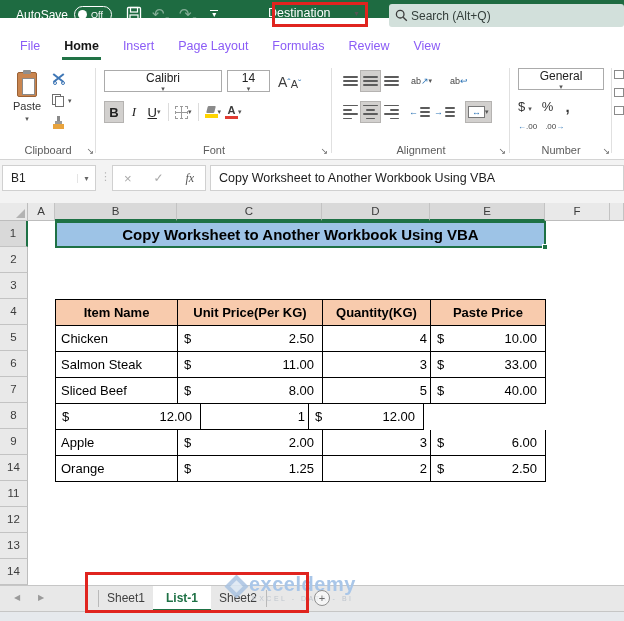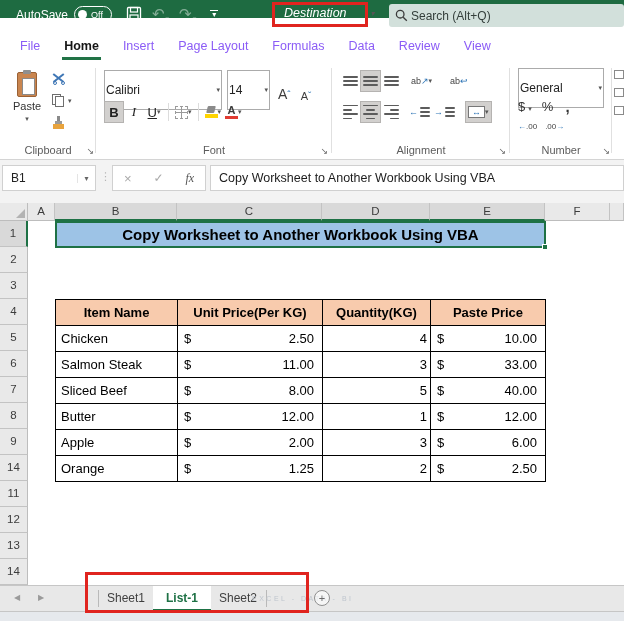--- a/index.html
+++ b/index.html
@@ -16,21 +16,21 @@
             position: relative; display: flex; align-items: center; }
   .toggle .knob { width: 9px; height: 9px; background: #fff; border-radius: 50%; margin-left: 3px; }
   .toggle .state { font-size: 9px; margin-left: 4px; }
   .qat { position: absolute; left: 126px; top: 5px; display: flex; align-items: center; gap: 10px; }
   .qat .btn { display: flex; align-items: flex-end; gap: 1px; }
   .undo-glyph, .redo-glyph { font-size: 15px; color: rgba(255,255,255,.45); line-height: 18px; }
   .mini-chev { font-size: 7px; color: rgba(255,255,255,.45); }
   .qat-custom { display: flex; flex-direction: column; align-items: center; margin-left: 4px; }
   .qat-custom .bar { width: 8px; border-top: 1.5px solid #fff; margin-bottom: -1px; }
   .qat-custom .chev { font-size: 8px; color: #fff; }
-  .doc-title { position: absolute; left: 284px; top: 6px; display: flex; align-items: center; gap: 24px; font-style: italic; }
+  .doc-title { position: absolute; left: 268px; top: 6px; display: flex; align-items: center; gap: 24px; }
   .doc-title .name { font-size: 12.5px; }
   .doc-title .chev { font-size: 8px; }
   .search-pill { position: absolute; left: 389px; top: 4px; width: 235px; height: 23px;
                  background: #D2E0DB; border-radius: 3px; display: flex; align-items: center; gap: 9px;
                  padding-left: 22px; }
   .search-pill .txt { color: #343f3b; font-size: 12px; }
   .red-box { position: absolute; border: 3px solid #E0241F; z-index: 30; pointer-events: none; }
   .red-box.destination { left: 272px; top: 2px; width: 96px; height: 25px; }
   .red-box.tabs { left: 85px; top: 572px; width: 224px; height: 41px; }
 
@@ -72,25 +72,25 @@
   .copy-wrap { display: flex; align-items: center; gap: 3px; }
   .copy-icon { position: relative; width: 13px; height: 13px; }
   .copy-icon .p1 { position: absolute; left: 0; top: 0; width: 9px; height: 11px; border: 1px solid #6e6e6e; background: #fff; }
   .copy-icon .p2 { position: absolute; left: 3px; top: 2px; width: 9px; height: 11px; border: 1px solid #6e6e6e; background: #fff; }
   .painter { position: relative; width: 13px; height: 14px; }
   .painter .handle { position: absolute; left: 5px; top: 0; width: 3px; height: 5px; background: #8a8a8a; }
   .painter .ferrule { position: absolute; left: 3px; top: 5px; width: 7px; height: 3px; background: #9a9a9a; }
   .painter .head { position: absolute; left: 1px; top: 8px; width: 11px; height: 5px; background: #E8A33D; }
 
   
-  .combo { position: absolute; height: 40px; background: #fff; border: 1px solid #ababab;
-           display: flex; align-items: center; justify-content: space-between; padding: 0 1px; font-size: 12px; color: #222; }
+  .combo { position: absolute; height: 22px; background: #fff; border: 1px solid #ababab;
+           display: flex; align-items: center; justify-content: space-between; padding: 0 15px; font-size: 12px; color: #222; flex-direction: column; }
   .font-name-combo { left: 8px; top: 8px; width: 118px; }
   .font-size-combo { left: 131px; top: 8px; width: 43px; }
-  .grow-shrink { position: absolute; top: 24px; display: flex; align-items: flex-end; gap: 10px; }
+  .grow-shrink { position: absolute; top: 12px; display: flex; align-items: flex-end; }
   .bigA { font-size: 14px; color: #3d3d3d; } .smallA { font-size: 11px; color: #3d3d3d; }
   .caret { font-size: 10px; color: #2E75B6; }
   .fmt-row { position: absolute; top: 38px; left: 8px; display: flex; align-items: center; height: 24px; }
   .fmt-btn { min-width: 20px; height: 22px; display: flex; align-items: center; justify-content: center; padding: 0 2px; }
   .fmt-btn.active { background: #D2D0CE; border: 1px solid #b5b3b1; }
   .bold-glyph { font-weight: 700; font-size: 13px; color: #222; }
   .italic-glyph { font-style: italic; font-family: "Liberation Serif", serif; font-size: 13px; color: #222; }
   .under-glyph { text-decoration: underline; font-size: 13px; color: #222; }
   .v-sep { width: 1px; height: 18px; background: #dcdcdc; margin: 0 4px; }
   .borders-icon { width: 13px; height: 13px; border: 1px dashed #9a9a9a;
@@ -248,21 +248,20 @@
     </div>
     <div class="red-box destination"></div>
   </div>
 
   <div class="ribbontabs">
     <span class="rtab">File</span>
     <span class="rtab active">Home</span>
     <span class="rtab">Insert</span>
     <span class="rtab">Page Layout</span>
     <span class="rtab">Formulas</span>
-    <span class="rtab">Data</span>
     <span class="rtab">Review</span>
     <span class="rtab">View</span>
   </div>
 
   <div class="ribbon">
 
     <div class="group" style="left:0;width:96px">
       <div class="paste-btn">
         <span class="clipboard-icon">
           <span class="tab"></span>
@@ -554,21 +553,20 @@
             <span>$</span>
             <span>8.00</span>
           </div>
         <div class="td c-qty">5</div>
         <div class="td c-total">
             <span>$</span>
             <span>40.00</span>
           </div>
       </div>
       <div class="tr">
-        <div class="td c-item">Butter</div>
         <div class="td c-unit">
             <span>$</span>
             <span>12.00</span>
           </div>
         <div class="td c-qty">1</div>
         <div class="td c-total">
             <span>$</span>
             <span>12.00</span>
           </div>
       </div>
@@ -603,18 +601,22 @@
     <span class="nav-arrow" style="left:14px">◀</span>
     <span class="nav-arrow" style="left:38px">▶</span>
     <span class="tab-sep" style="left:98px"></span>
     <div class="stab" style="left:99px;width:54px">Sheet1</div>
     <div class="stab active" style="left:153px;width:58px">List-1</div>
     <div class="stab" style="left:211px;width:54px">Sheet2</div>
     <span class="tab-sep" style="left:266px"></span>
     <div class="add-sheet">+</div>
   </div>
 
+  <div class="watermark">
+    <span class="wm-cube"></span>
+    <span class="wm-text">exceldemy</span>
+  </div>
   <div class="wm-tag">EXCEL - DATA - BI</div>
 
   <div class="red-box tabs"></div>
 
   <div class="statusbar"></div>
 </div>
 
 </body></html>

